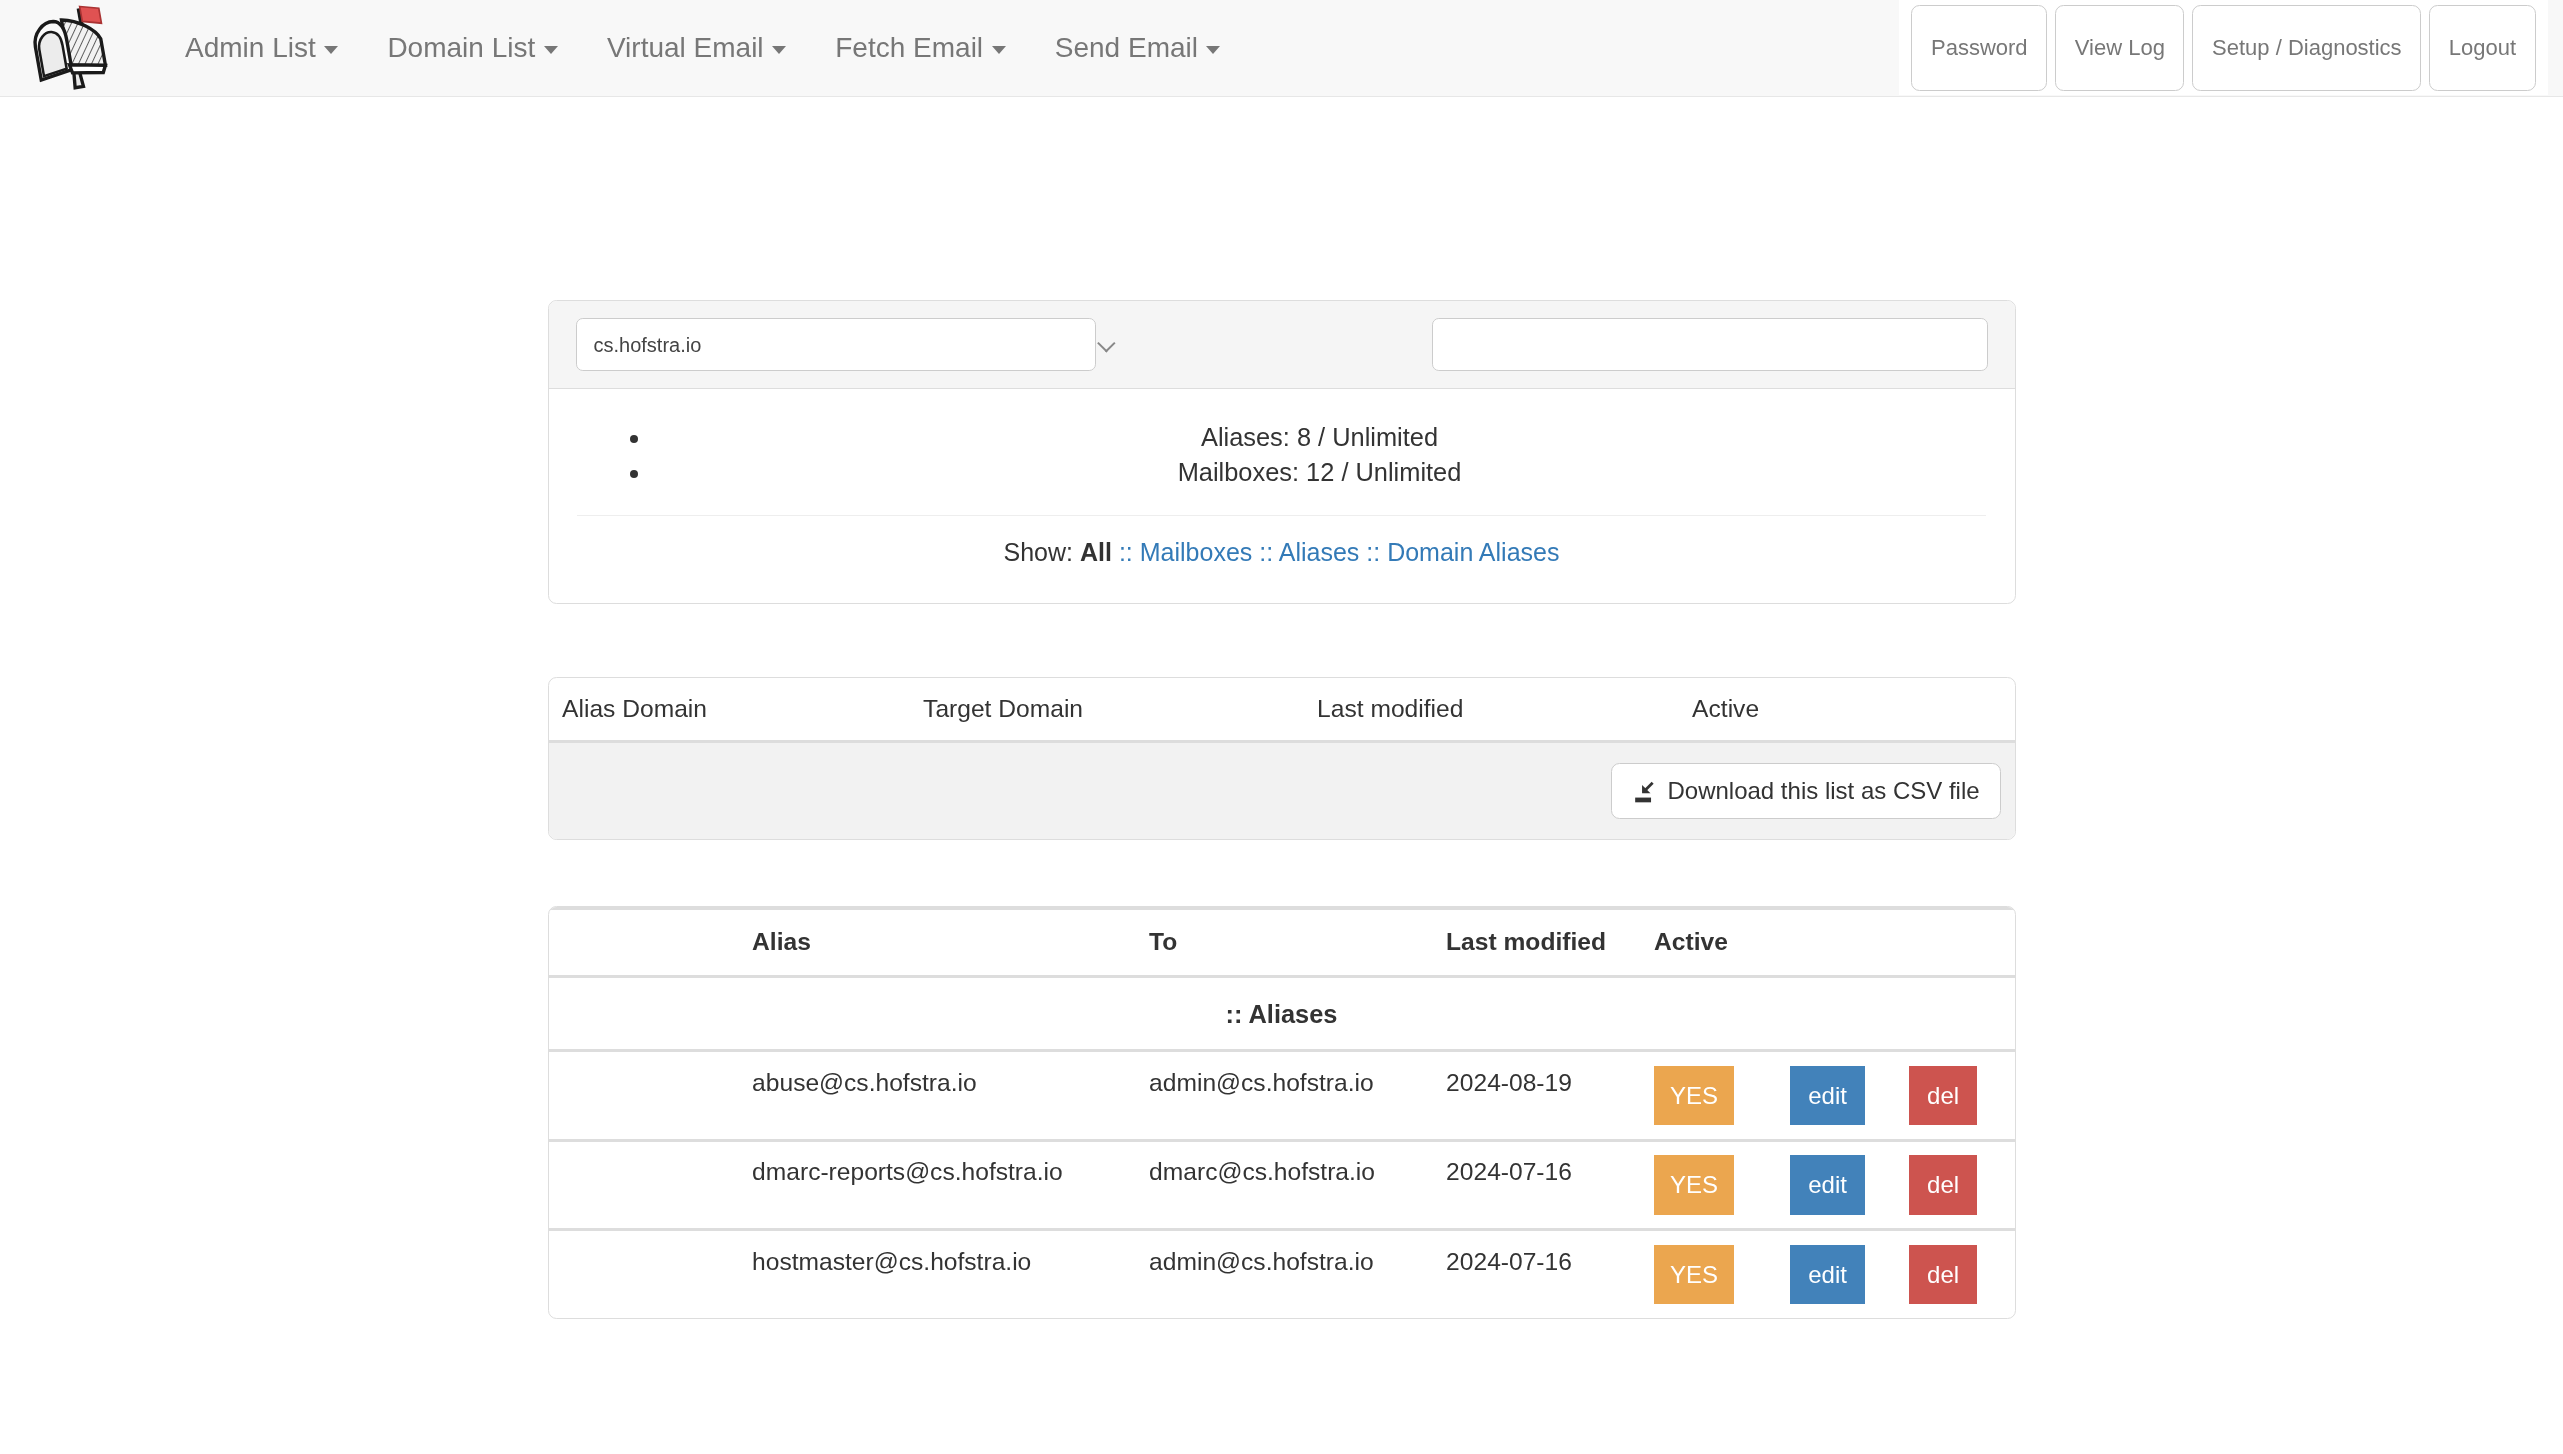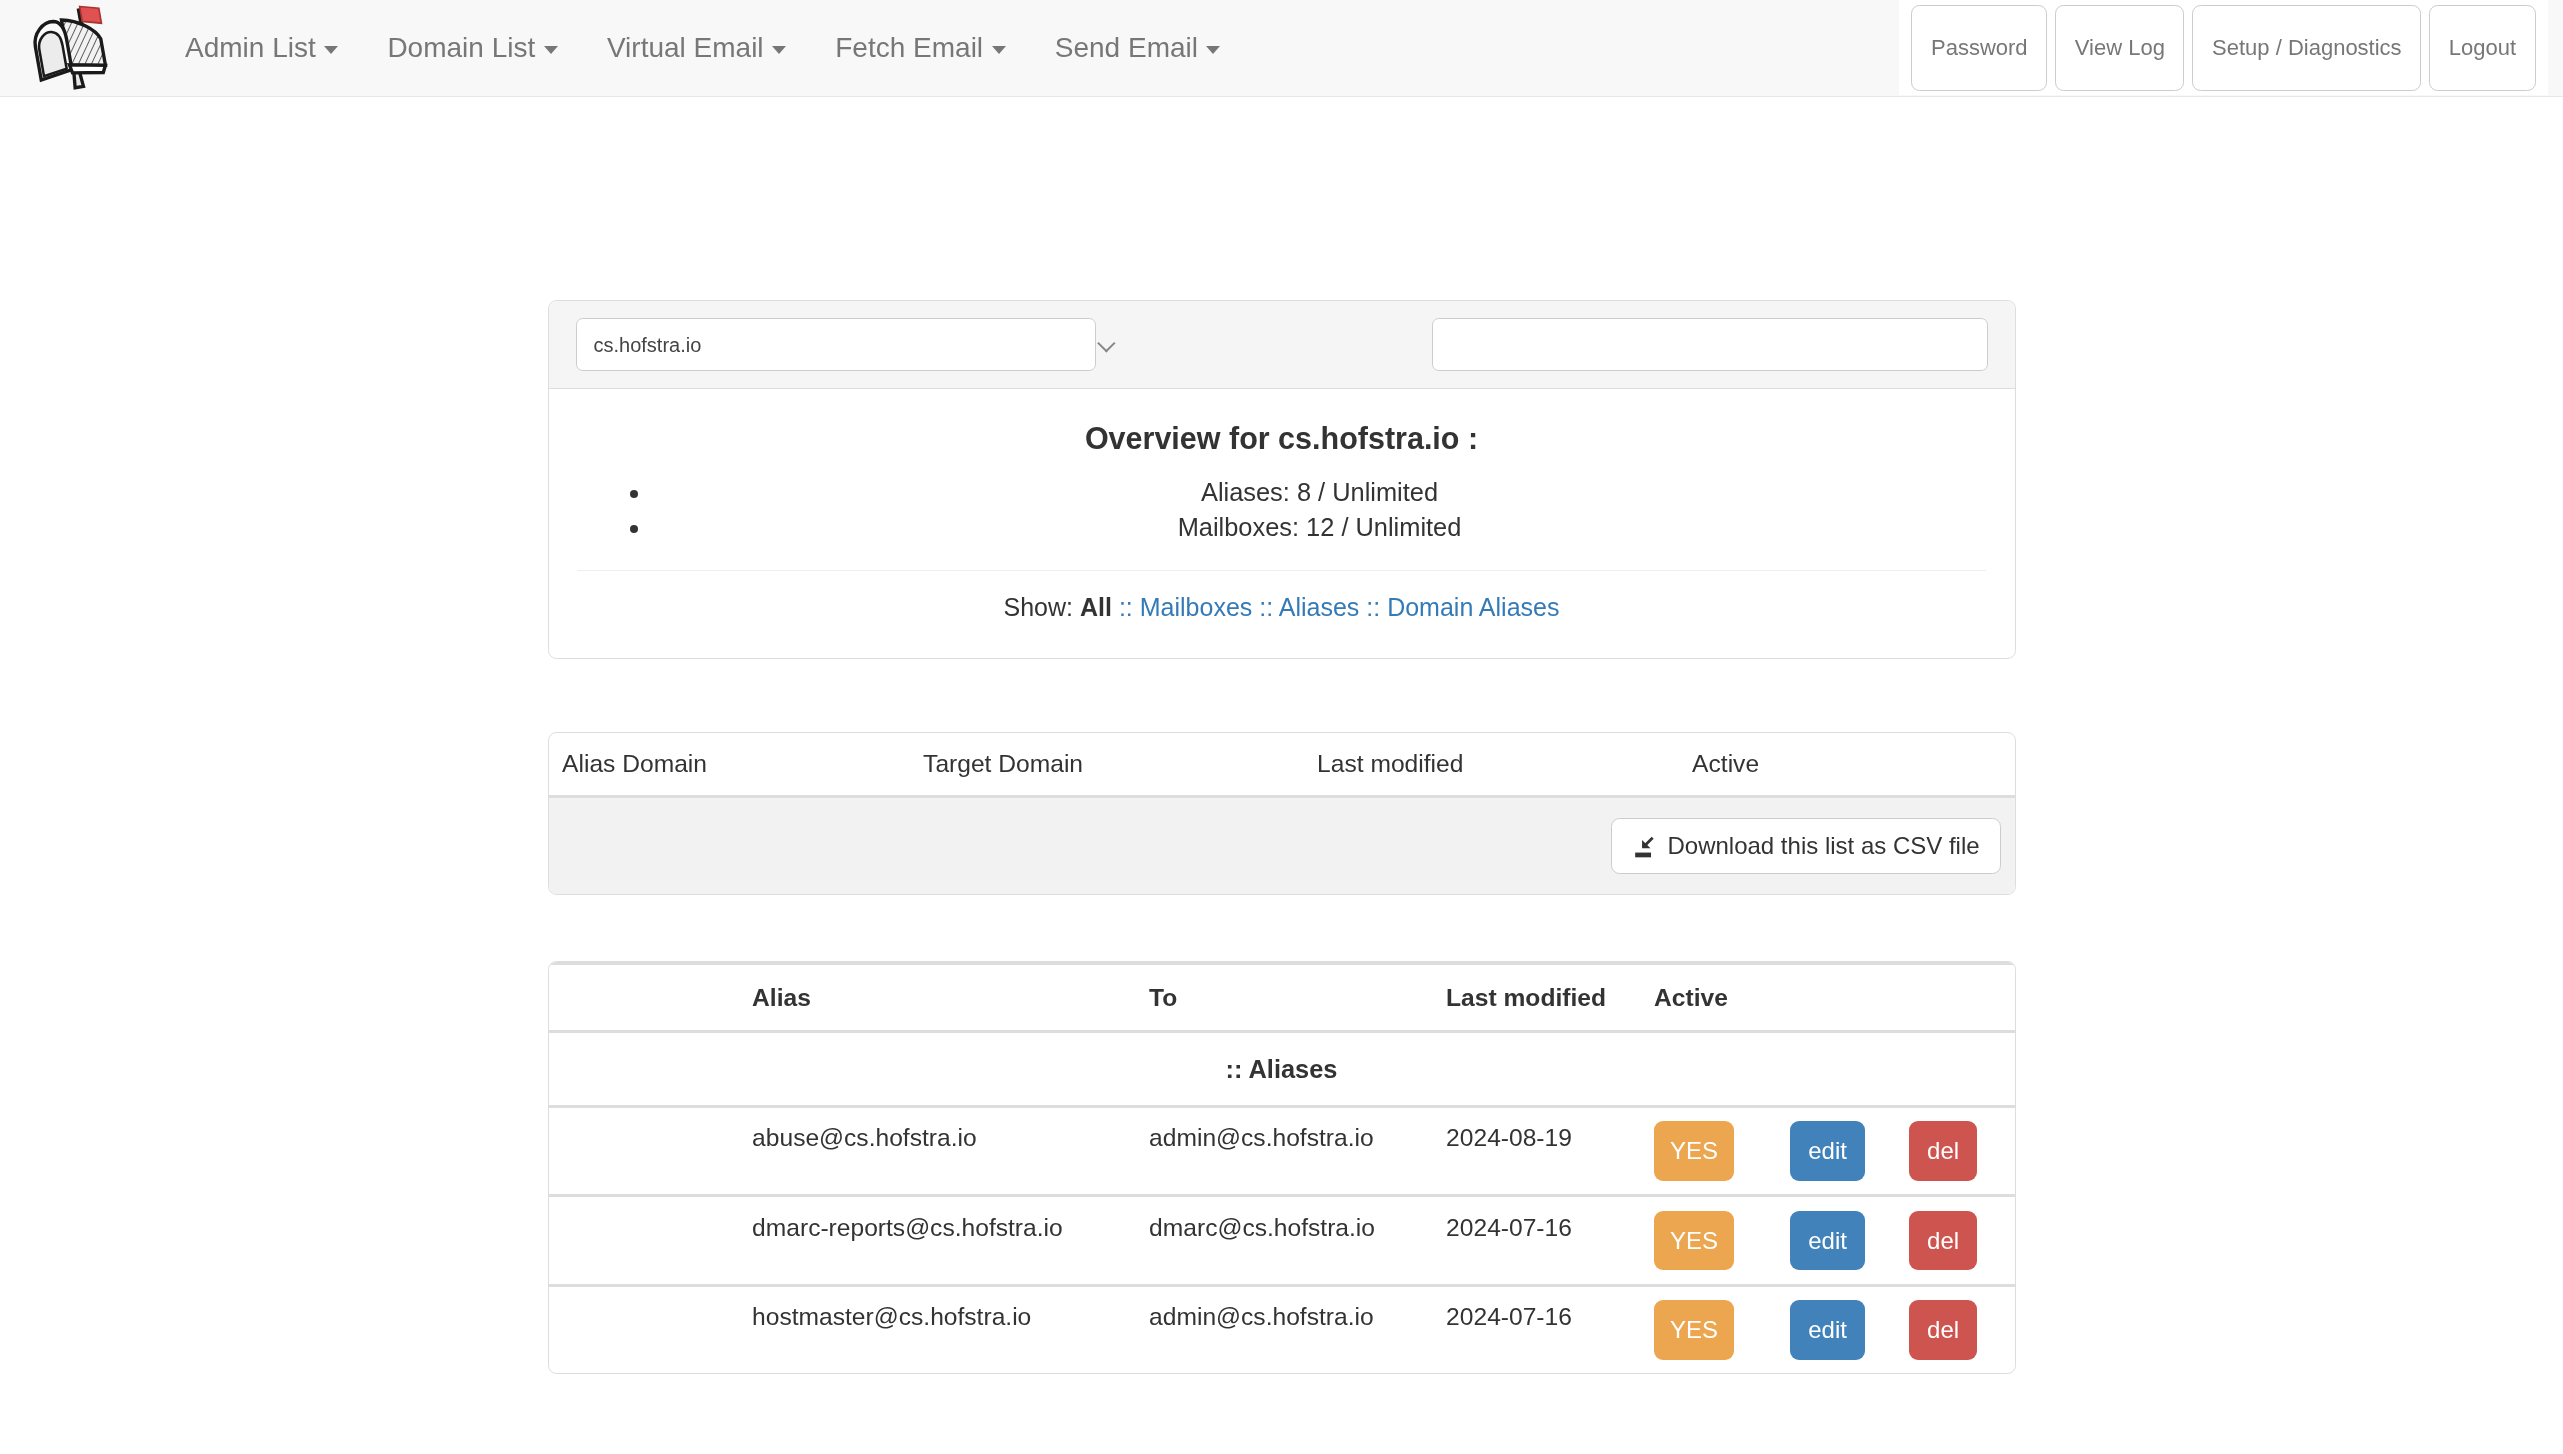--- a/index.html
+++ b/index.html
@@ -80,21 +80,21 @@
     font-family:inherit;cursor:pointer;
   }
   .csv-btn svg{display:block;}
   .al-table .table-title td{
     text-align:center;font-weight:bold;font-size:25.4px;padding:18.6px 13.6px;
   }
   .al-table thead th{font-weight:bold;padding:18.6px 13.6px;border-top:3.4px solid var(--c-border);}
   .al-table tbody td{padding:13.6px;border-top:3.4px solid var(--c-border);}
   .al-table tbody td{line-height:34px;}
   .btn{
-    border:none;border-radius:9px;color:#fff;font-size:24px;line-height:25.4px;
+    border:none;border-radius:0;color:#fff;font-size:24px;line-height:25.4px;
     padding:17px 15.3px;font-family:inherit;cursor:pointer;
   }
   .btn-yes{background:var(--c-yes);min-width:80px;}
   .btn-edit{background:var(--c-edit);min-width:75px;}
   .btn-del{background:var(--c-del);min-width:68px;}
 </style>
 </head>
 <body>
 
 <div class="navbar">
@@ -146,21 +146,20 @@
     <div class="panel-heading">
       <div class="select-wrap">
         <select class="domain-select">
           <option>cs.hofstra.io</option>
         </select>
         <span class="chevron-down"></span>
       </div>
       <input class="search-input" type="text" placeholder="" style="">
     </div>
     <div class="panel-body">
-      <h3 class="overview-title">Overview for cs.hofstra.io :</h3>
       <ul class="stats-list">
         <li>Aliases: 8 / Unlimited</li>
         <li>Mailboxes: 12 / Unlimited</li>
       </ul>
       <hr class="divider">
       <div class="show-line">
         <span>Show:</span>
         <span class="current">All</span>
         <span class="sep">::</span>
         <a>Mailboxes</a>

